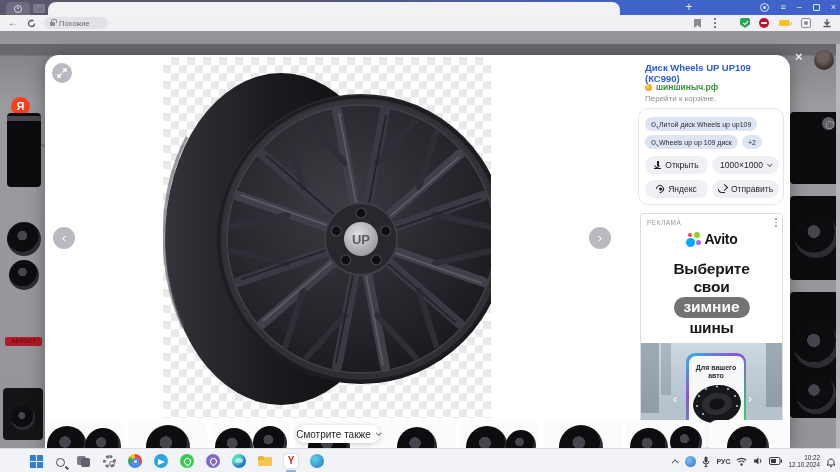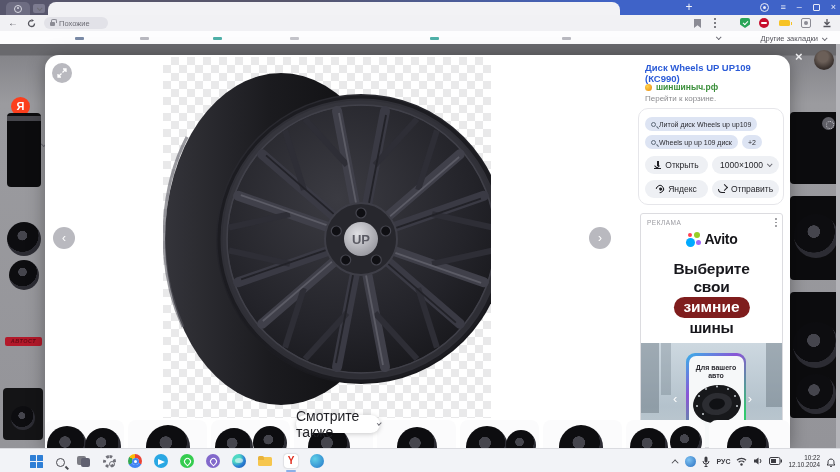--- a/index.html
+++ b/index.html
@@ -128,23 +128,23 @@
     background:linear-gradient(#cdd8e0, #b4c2cc 60%, #c3ccd2); overflow:hidden; }
   .bldg { position:absolute; top:0; background:rgba(84,96,108,.38); }
   .ad-card-border { position:absolute; left:45px; top:10px; width:60px; height:96px; border-radius:9px; padding:2.5px;
     background:linear-gradient(140deg,#37b2e9 0%,#8a55d6 30%,#31c96e 75%); }
   .ad-card { width:100%; height:100%; background:#f6f8f9; border-radius:7px; position:relative; overflow:hidden;}
   .ad-card-text { margin-top:8px; text-align:center; font-size:7px; font-weight:bold; color:#2a2a30; line-height:8px; }
   .scene-arrow { position:absolute; top:48px; color:rgba(255,255,255,.95); font-size:13px; }
 
   
   .strip-tile { position:absolute; top:365px; width:79px; height:40px; background:#fbfbfc; border-radius:8px; overflow:hidden; }
-  .see-also { position:absolute; left:251px; top:360px; width:84px; height:18px; background:#fff; border-radius:10px;
+  .see-also { position:absolute; left:251px; top:370px; width:84px; height:18px; background:#fff; border-radius:10px;
     box-shadow:0 1px 5px rgba(0,0,0,.2); display:flex; align-items:center; justify-content:center; gap:5px;
-    font-size:14px; color:#1f1f24; z-index:5; }
+    font-size:10px; color:#1f1f24; z-index:5; }
 
   
   .taskbar { position:absolute; left:0; top:448px; width:840px; height:24px; background:#f2f3f7; border-top:1px solid #dadbe0; }
   .tb-icons { position:absolute; left:30px; top:0; height:24px; display:flex; align-items:center; gap:12px; }
   .ticon { width:14px; height:14px; position:relative; flex:none; }
   .win-grid { display:grid; grid-template-columns:6px 6px; grid-template-rows:6px 6px; gap:1px; padding-top:1px;}
   .win-grid i { background:#2f7fd6; border-radius:.5px; }
   .tsearch { border:1.6px solid #4a4a50; border-radius:50%; width:9px; height:9px; margin-top:2px;}
   .tsearch:after { content:""; position:absolute; left:8px; top:8px; width:4px; height:1.6px; background:#4a4a50; transform:rotate(45deg);}
   .tview i { position:absolute; width:9px; height:9px; border-radius:2px; background:#3c3c46; }
@@ -219,33 +219,20 @@
     <span class="ext ext-abp"></span>
     <span class="ext ext-batt"></span>
     <span class="ext ext-gest"></span>
     <span class="ext ext-dl">
       <svg width="10" height="10" viewBox="0 0 10 10">
           <path d="M5 1 V6 M2.5 4 L5 6.5 L7.5 4 M1.5 8.5 H8.5" fill="none" stroke="#55555c" stroke-width="1.3"></path>
         </svg>
     </span>
   </div>
 
-  <div class="bookmarks">
-    <span class="bm-dash" style="left:75px;background:#7a8aa6"></span>
-    <span class="bm-dash" style="left:140px;background:#b9b9c0"></span>
-    <span class="bm-dash" style="left:213px;background:#4fb0a8"></span>
-    <span class="bm-dash" style="left:290px;background:#c4c4ca"></span>
-    <span class="bm-dash" style="left:430px;background:#4fb0a8"></span>
-    <span class="bm-dash" style="left:562px;background:#b9b9c0"></span>
-    <span class="chev bm-mini-chev"></span>
-    <div class="bm-more">
-      <span>Другие закладки</span>
-      <span class="chev"></span>
-    </div>
-  </div>
 
   <div class="pagebg">
     <div class="ya-logo">Я</div>
     <div class="size-filter">
       <span>Размер</span>
       <span class="chev"></span>
     </div>
     <div class="dim-thumb" style="left:7px;top:69px;width:34px;height:74px">
       <div class="dim-band"></div>
     </div>
@@ -388,21 +375,21 @@
         <span class="avito-dots">
           <i style="left:2px;top:1px;width:4px;height:4px;background:#ff4053"></i>
           <i style="left:8px;top:0;width:6px;height:6px;background:#97cf26"></i>
           <i style="left:0;top:6px;width:9px;height:9px;background:#00aaff"></i>
           <i style="left:10px;top:8px;width:5px;height:5px;background:#a169f7"></i>
         </span>
         <span class="avito-name">Avito</span>
       </div>
       <div class="ad-h" style="top:64px">свои</div>
       <div class="ad-h" style="top:46px">Выберите</div>
-      <div class="ad-pill" style="background:#7f1d1d">зимние</div>
+      <div class="ad-pill" style="background:#737373">зимние</div>
       <div class="ad-h" style="top:105px">шины</div>
       <div class="ad-scene">
         <div class="bldg" style="left:0;width:18px;height:70px"></div>
         <div class="bldg" style="left:20px;width:10px;height:52px;opacity:.7"></div>
         <div class="bldg" style="right:0;width:16px;height:64px"></div>
         <div class="ad-card-border">
           <div class="ad-card">
             <div class="ad-card-text">Для вашего авто</div>
             <svg width="54" height="44" viewBox="0 0 54 44" style="position:absolute;left:1px;top:26px">
               <ellipse cx="27" cy="22" rx="24" ry="19" fill="#17181b" transform="rotate(-8 27 22)"></ellipse>

